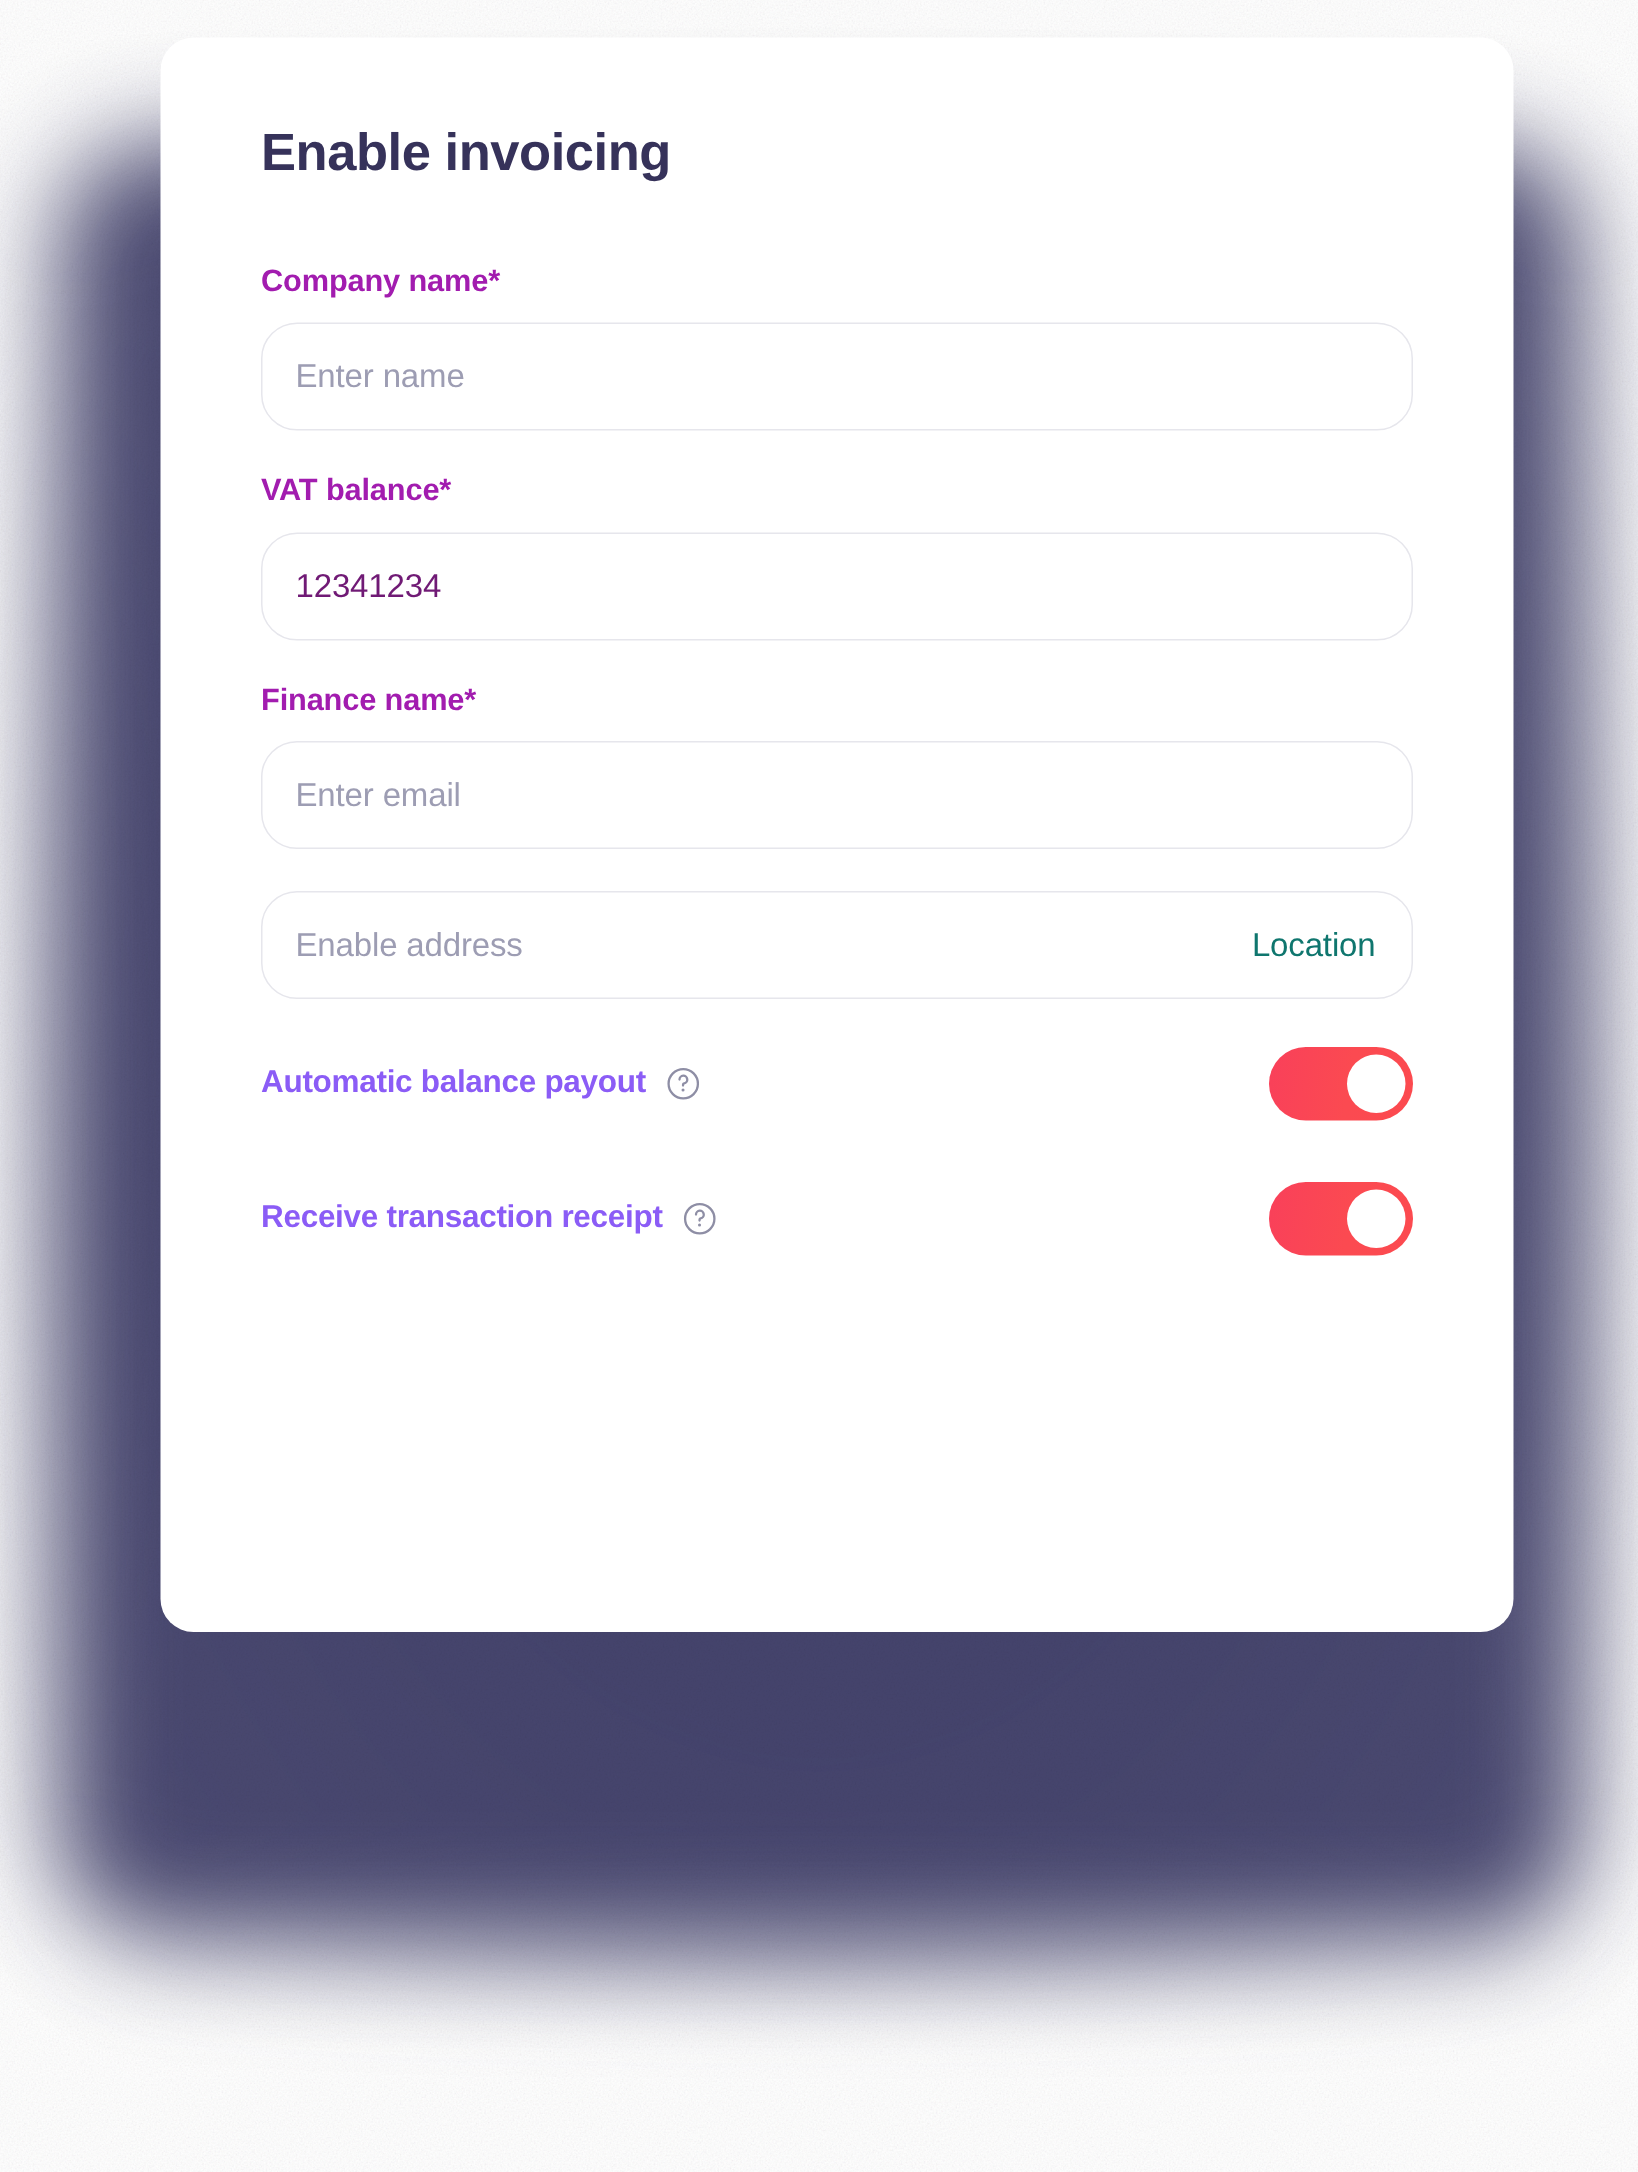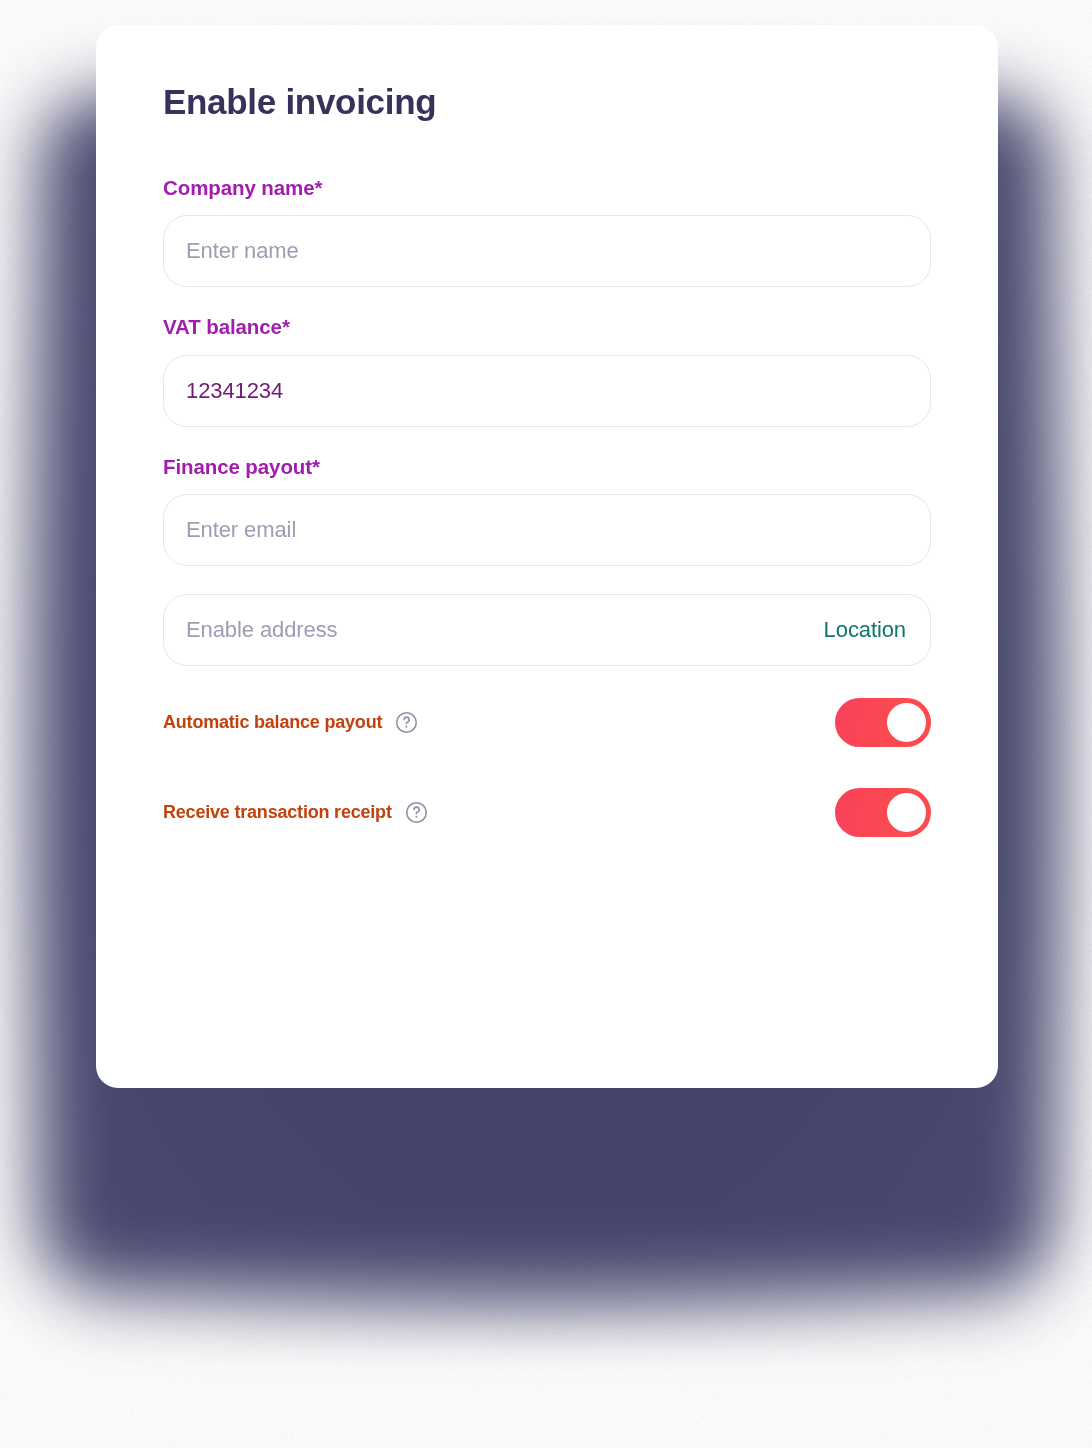--- a/index.html
+++ b/index.html
@@ -54,21 +54,21 @@
     left: 0; top: 0;
     width: 1092px; height: 1448px;
     opacity: 0.30;
     mix-blend-mode: multiply;
     pointer-events: none;
   }
 
   
   .card {
     position: absolute;
-    left: 96px;
+    left: 107px;
     top: 25px;
     width: 902px;
     height: 1063px;
     background: #ffffff;
     border-radius: 22px;
   }
   .card-inner {
     position: absolute;
     left: 67px;
     top: 58px;
@@ -126,23 +126,23 @@
   .toggle-row {
     display: flex;
     align-items: center;
     height: 56px;
     margin-top: 18px;
   }
   .toggle-row.second {
     margin-top: 34px;
   }
   .toggle-label {
-    font-size: 18px;
+    font-size: 21px;
     font-weight: 700;
-    color: #c2410c;
+    color: #8b5cf6;
     letter-spacing: -0.2px;
   }
   .help-icon {
     width: 23px;
     height: 23px;
     margin-left: 13px;
     flex: 0 0 auto;
     display: block;
   }
   .spacer {
@@ -194,21 +194,21 @@
     </div>
 
     <div class="field">
       <div class="field-label">VAT balance*</div>
       <div class="input-box">
         <span class="input-text filled">12341234</span>
       </div>
     </div>
 
     <div class="field">
-      <div class="field-label">Finance payout*</div>
+      <div class="field-label">Finance name*</div>
       <div class="input-box">
         <span class="input-text">Enter email</span>
       </div>
     </div>
 
     <div class="field">
       <div class="input-box">
         <span class="input-text">Enable address</span>
         <span class="input-suffix">Location</span>
       </div>

